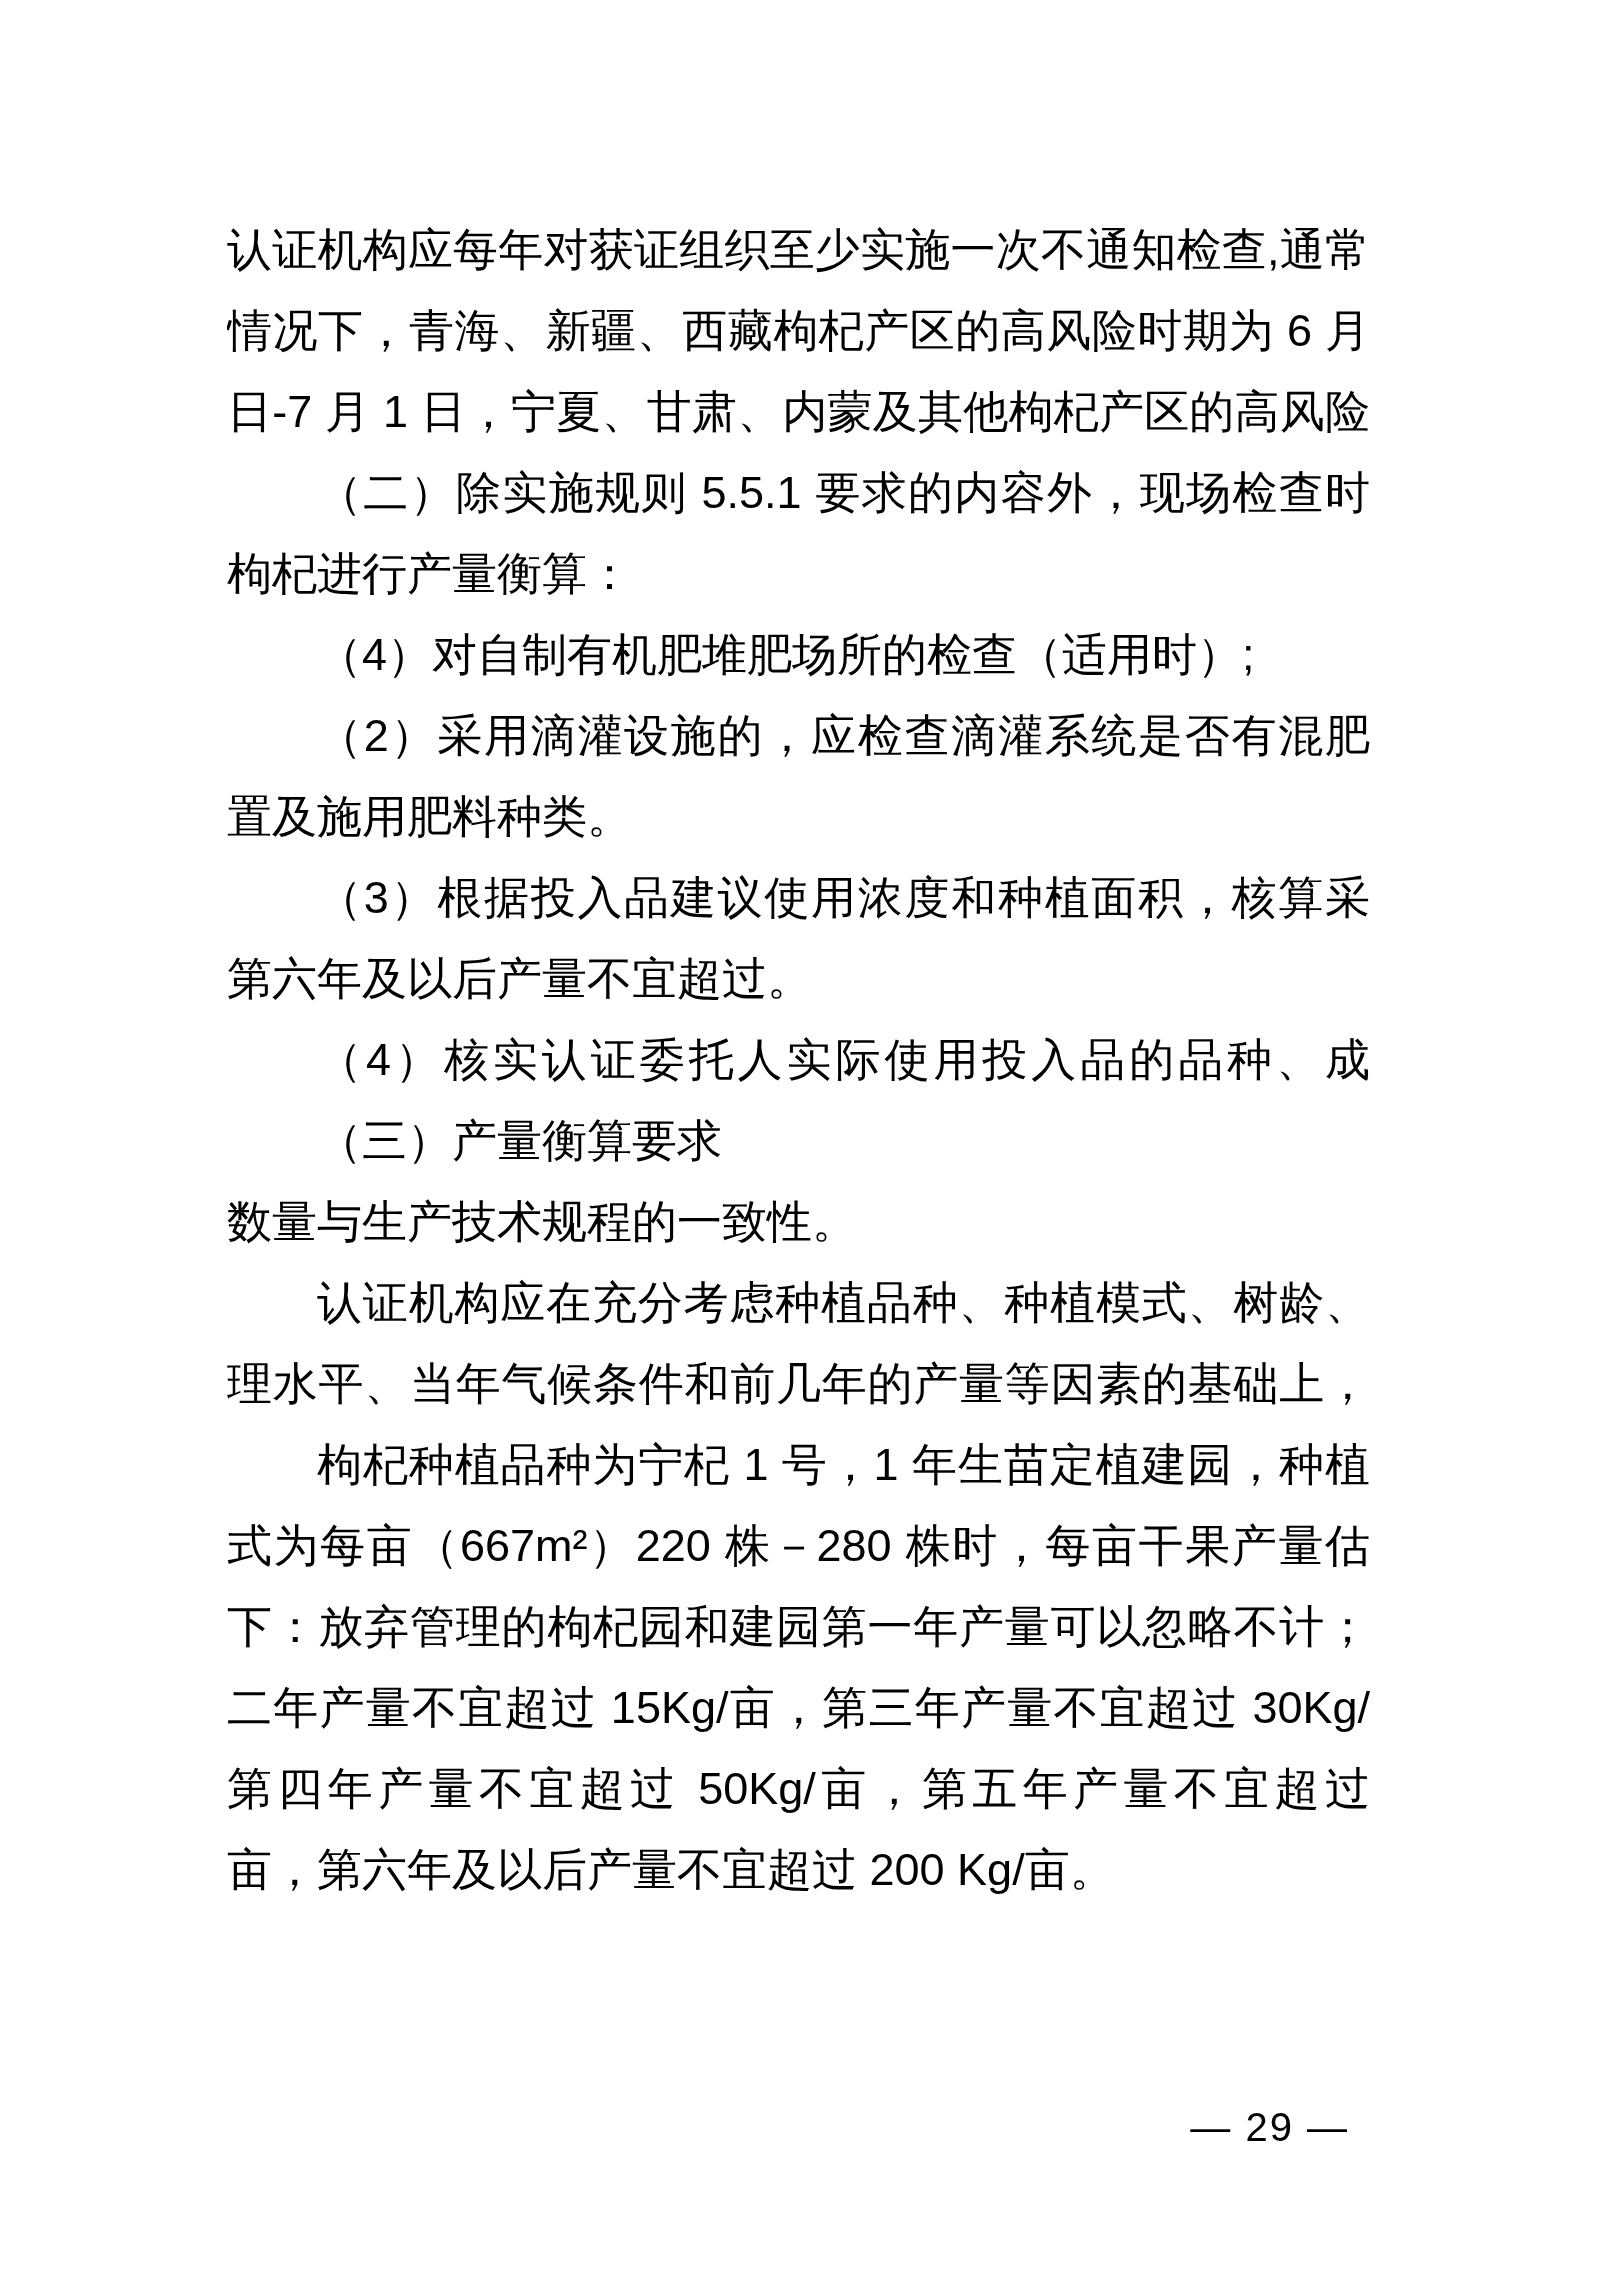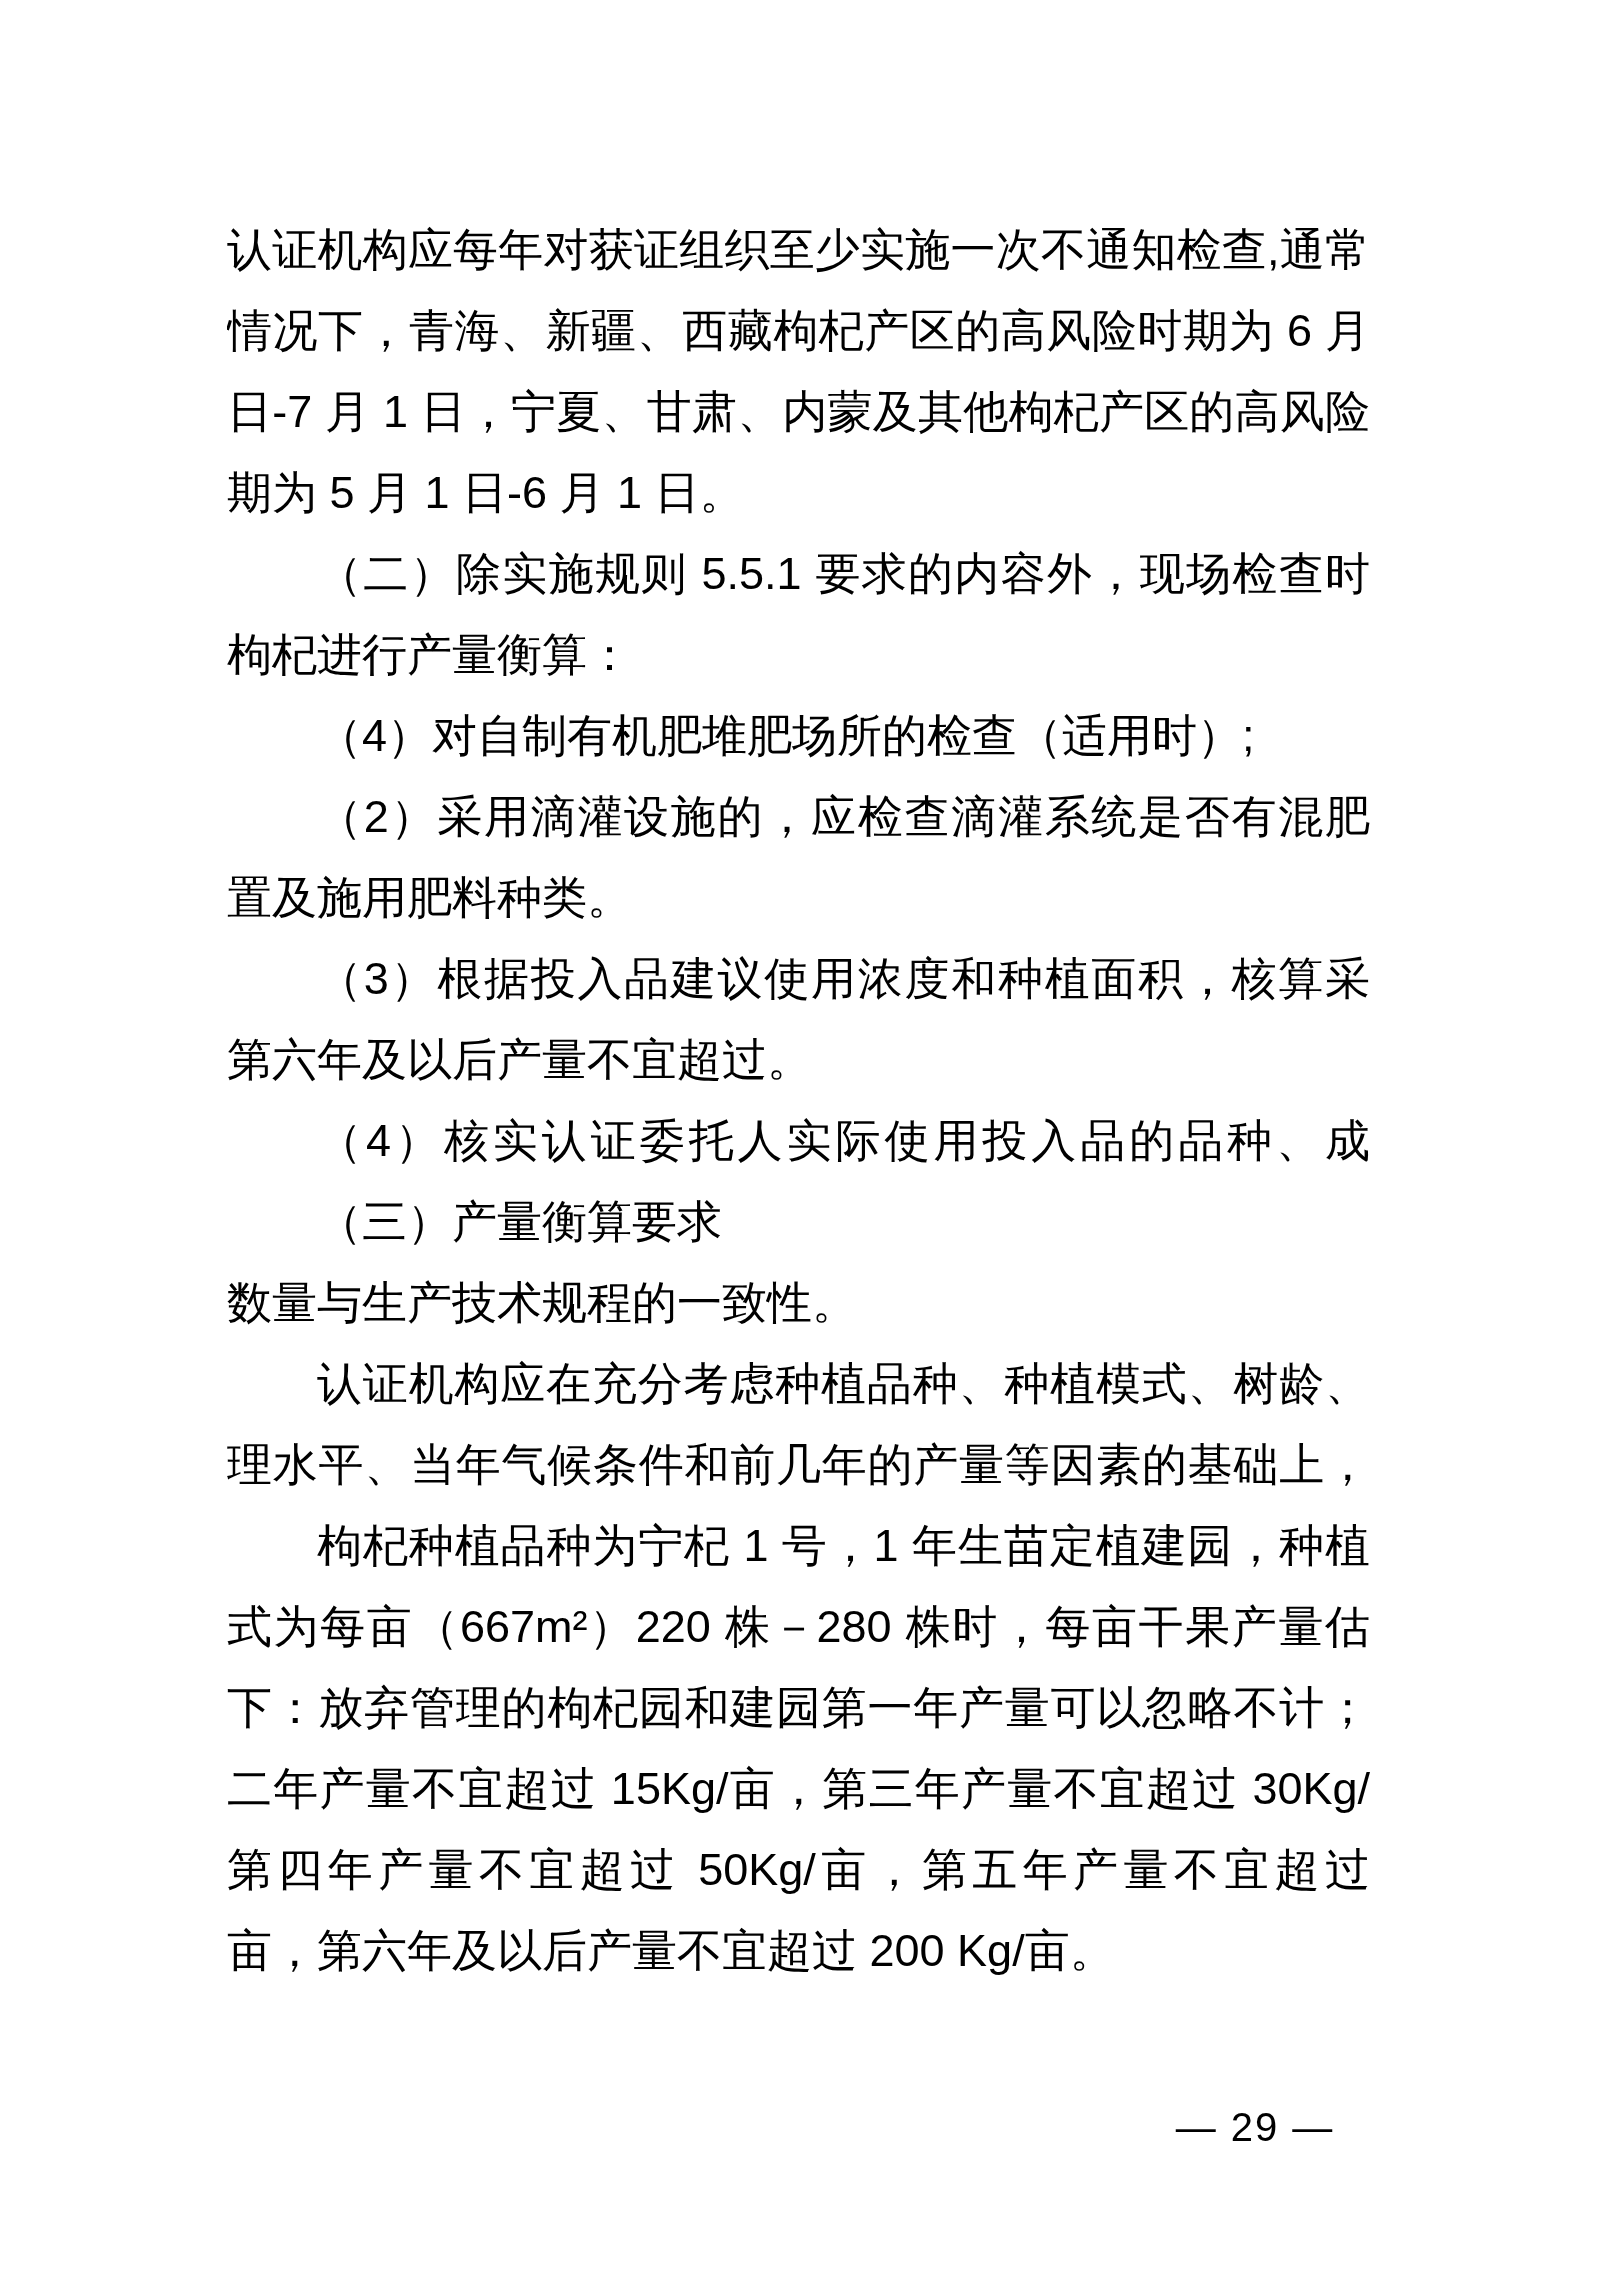--- a/index.html
+++ b/index.html
@@ -39,35 +39,34 @@
   .ln.ind {
     padding-left: 90px;
   }
   .page-number {
     position: absolute;
     left: 1161px;
     top: 2103px;
     width: 188px;
     font-size: 40px;
     line-height: 49px;
-    text-align: center;
+    text-align: right;
     letter-spacing: 2px;
     white-space: nowrap;
     color: #000000;
   }
 </style>
 </head>
 <body>
 
 <div class="page">
   <div class="text-block">
     <div class="ln j">认证机构应每年对获证组织至少实施一次不通知检查,通常</div>
     <div class="ln j">情况下，青海、新疆、西藏枸杞产区的高风险时期为 6 月 1</div>
     <div class="ln j">日-7 月 1 日，宁夏、甘肃、内蒙及其他枸杞产区的高风险时</div>
-    <div class="ln">期为 5 月 1 日-6 月 1 日。</div>
     <div class="ln ind j">（二）除实施规则 5.5.1 要求的内容外，现场检查时还</div>
     <div class="ln">枸杞进行产量衡算：</div>
     <div class="ln ind">（4）对自制有机肥堆肥场所的检查（适用时）;</div>
     <div class="ln ind j">（2）采用滴灌设施的，应检查滴灌系统是否有混肥装</div>
     <div class="ln">置及施用肥料种类。</div>
     <div class="ln ind j">（3）根据投入品建议使用浓度和种植面积，核算采购</div>
     <div class="ln">第六年及以后产量不宜超过。</div>
     <div class="ln ind j">（4）核实认证委托人实际使用投入品的品种、成分、</div>
     <div class="ln ind">（三）产量衡算要求</div>
     <div class="ln">数量与生产技术规程的一致性。</div>

